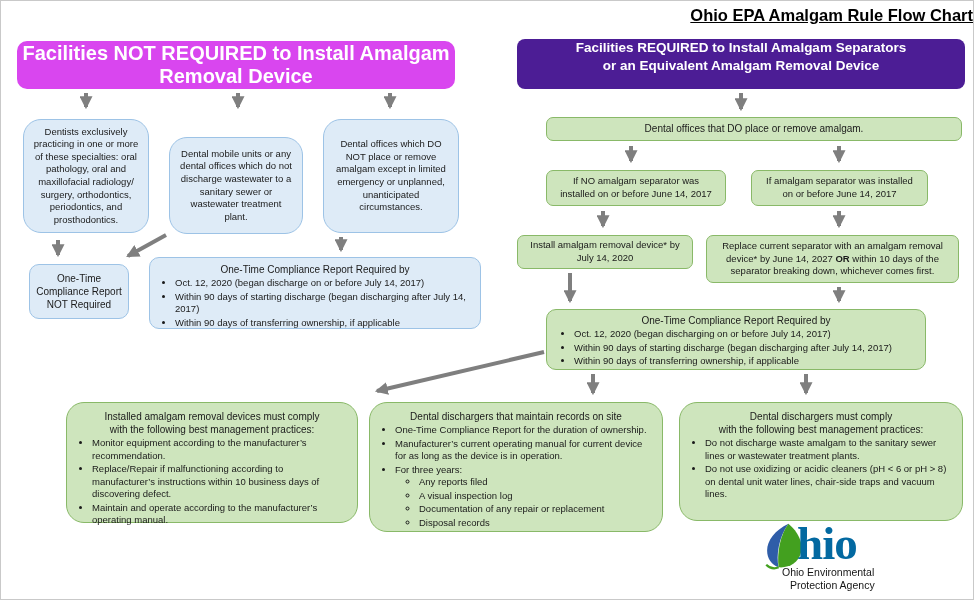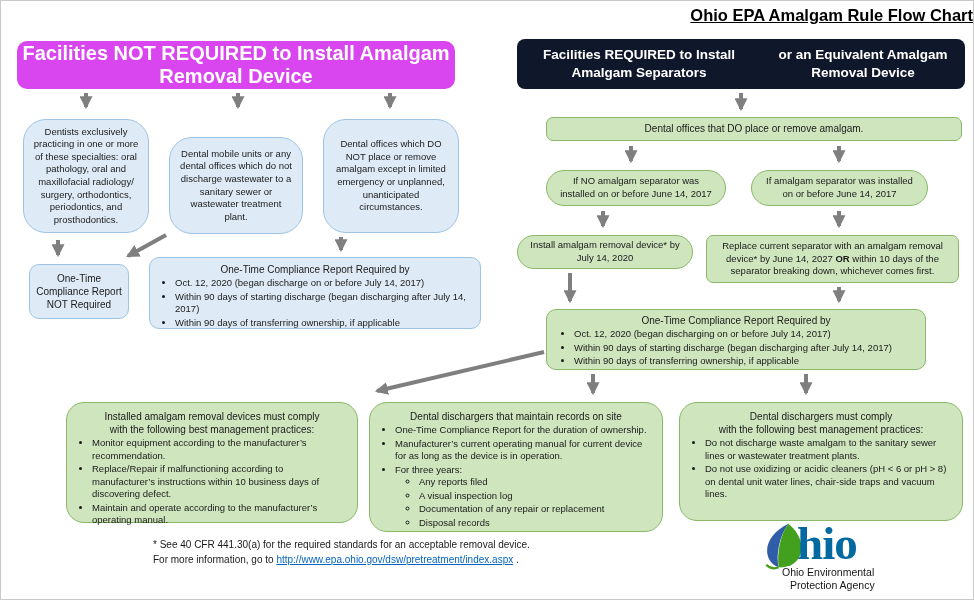--- a/index.html
+++ b/index.html
@@ -14,30 +14,30 @@
   }
   .arrows { position:absolute; left:0; top:0; pointer-events:none; }
   .box { position:absolute; box-sizing:border-box; border:1px solid; }
   .blue  { background:#DEEBF7; border-color:#9DC3E6; }
   .green { background:#CEE5BD; border-color:#89B968; }
   .hdr-blue {
     background:#d946ef; border:none; color:#fff; font-weight:bold; font-size:20px;
     border-radius:10px; display:flex; align-items:center; justify-content:center; text-align:center;
   }
   .hdr-green {
-    background:#0f172a; border:none; color:#fff; font-weight:bold; font-size:13.5px;
-    border-radius:8px; display:flex; flex-direction:row; align-items:center; justify-content:flex-end; text-align:center; line-height:1.3;
+    background:#4c1d95; border:none; color:#fff; font-weight:bold; font-size:13.5px;
+    border-radius:8px; display:flex; flex-direction:column; align-items:center; justify-content:flex-start; text-align:center; line-height:1.3;
   }
   .center { display:flex; align-items:center; justify-content:center; text-align:center; }
   .round-lg { border-radius:18px; }
   .round-md { border-radius:10px; }
   .round-sm { border-radius:7px; }
   .t95  { font-size:9.5px; line-height:1.32; }
   .t10  { font-size:10px;  line-height:1.32; }
-  .pad  { padding:4px 8px;border-radius:23px; }
+  .pad  { padding:4px 8px; }
   .rtitle { text-align:center; font-size:10px; line-height:1.3; }
   ul.bullets { margin:1px 0 16px 0; padding-left:15px; text-align:left; }
   ul.bullets li { margin:0 0 1px 0; }
   ul.sub { margin:0; padding-left:24px; }
   .footnote { position:absolute; left:152px; top:537px; font-size:10px; line-height:1.45; color:#1a1a1a; }
   .link { color:#0563C1; text-decoration:underline; cursor:pointer; }
   .date { position:absolute; left:15px; top:597px; font-size:10px; color:#1a1a1a; }
   .logo { position:absolute; left:763px; top:521px; width:210px; }
   .logo-row { display:flex; align-items:flex-start; }
   .leaf { width:40px; height:48px; }
@@ -173,24 +173,20 @@
 
   <div class="box green round-lg t95" style="left:678px;top:401px;width:284px;height:119px;padding:7px 10px">
     <div class="rtitle">Dental dischargers must comply</div>
     <div class="rtitle">with the following best management practices:</div>
     <ul class="bullets">
       <li>Do not discharge waste amalgam to the sanitary sewer lines or wastewater treatment plants.</li>
       <li>Do not use oxidizing or acidic cleaners (pH &lt; 6 or pH &gt; 8) on dental unit water lines, chair-side traps and vacuum lines.</li>
     </ul>
   </div>
 
-  <div class="footnote">
-    <div>* See 40 CFR 441.30(a) for the required standards for an acceptable removal device.</div>
-    <div><span>For more information, go to </span><a class="link" href="#">http://www.epa.ohio.gov/dsw/pretreatment/index.aspx</a><span> .</span></div>
-  </div>
 
   <div class="date">August 2017</div>
 
   <div class="logo">
     <div class="logo-row">
       <svg class="leaf" viewBox="0 0 44 54">
         <path d="M27 2 C12 9 3 21 3 32 C3 41 8 48 16 51 C13 38 16 17 27 2 Z" fill="#2F5DA8"></path>
         <path d="M27 2 C38 11 44 24 41 35 C38 46 28 52 16 51 C14 37 17 15 27 2 Z" fill="#43A01F"></path>
         <path d="M16 51 C11 53 6 52 2 48" stroke="#43A01F" stroke-width="2.5" fill="none"></path>
       </svg>

